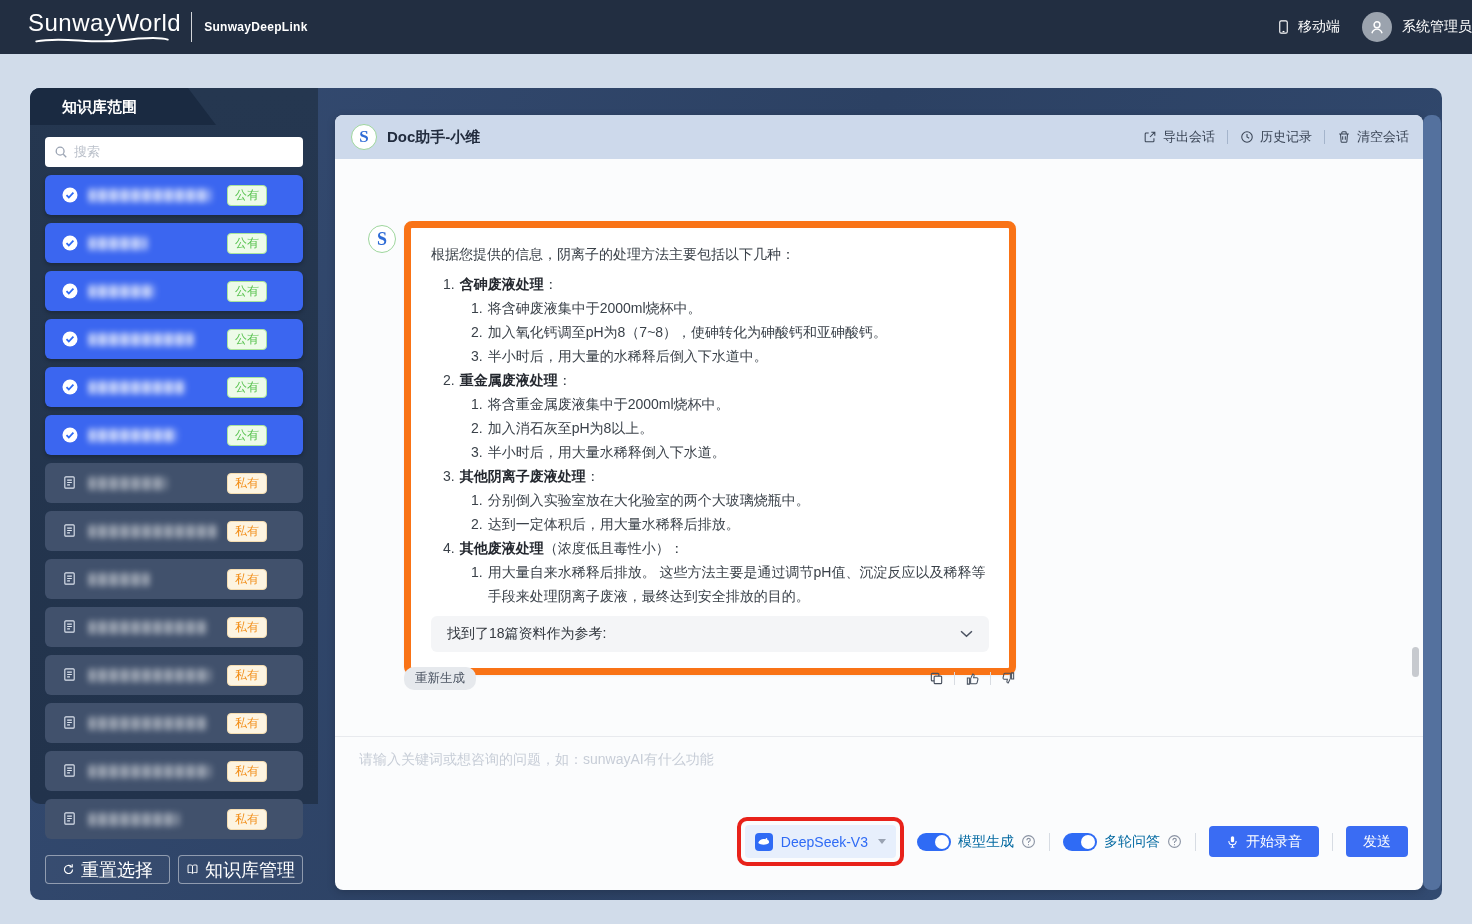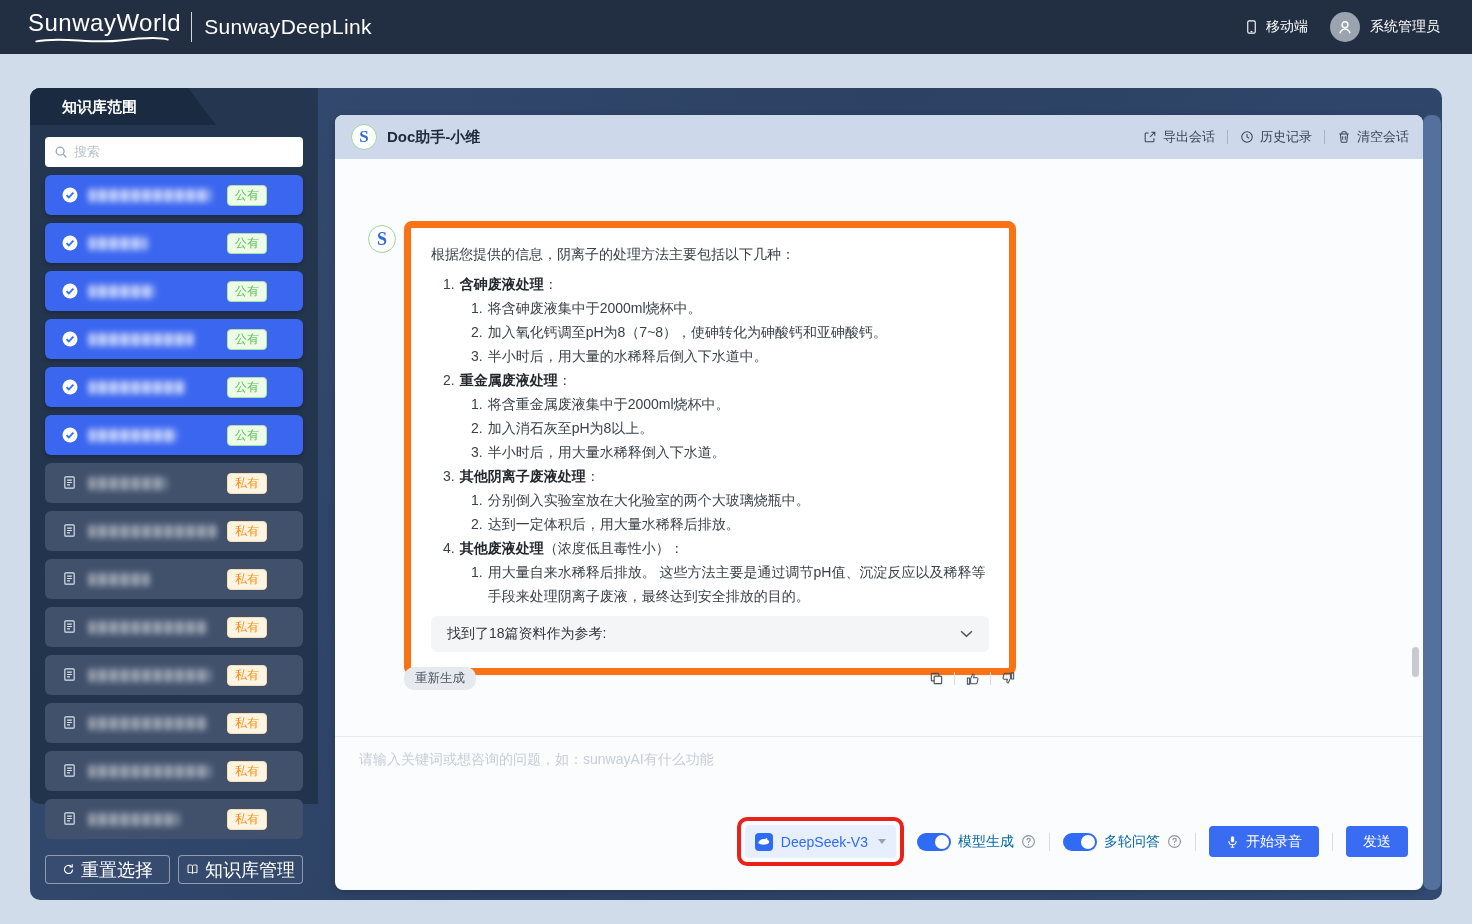--- a/index.html
+++ b/index.html
@@ -5,22 +5,22 @@
   *{margin:0;padding:0;box-sizing:border-box}
   html,body{width:1472px;height:924px;overflow:hidden;font-family:"Liberation Sans","DejaVu Sans",sans-serif;background:#d1dcea}
   svg{display:block}
 
   
   .topbar{position:absolute;left:0;top:0;width:1472px;height:54px;background:#222e41;display:flex;align-items:center;color:#fff}
   .logo-wrap{display:flex;align-items:center;margin-left:28px}
   .logo{font-size:24px;letter-spacing:.5px;color:#fff;position:relative;padding-bottom:8px}
   .logo-wave{position:absolute;left:0;bottom:0;width:148px}
   .logo-div{width:1px;height:30px;background:rgba(255,255,255,.8);margin:0 12px 0 10px}
-  .product{font-size:21px;font-weight:normal;letter-spacing:.3px}
-  .top-right{margin-left:auto;display:flex;align-items:center;margin-right:32px;gap:10px}
+  .product{font-size:12px;font-weight:bold;letter-spacing:.3px}
+  .top-right{margin-left:auto;display:flex;align-items:center;margin-right:0;gap:10px}
   .mobile-link{display:flex;align-items:center;gap:7px;font-size:14px;cursor:pointer}
   .avatar-circle{width:30px;height:30px;border-radius:50%;background:#9ba3ae;display:flex;align-items:center;justify-content:center;margin-left:12px}
   .admin-label{font-size:14px}
 
   
   .stage{position:absolute;left:0;top:54px;width:1472px;height:870px;background:#d1dcea}
   .container{position:absolute;left:30px;top:34px;width:1412px;height:812px;border-radius:10px;
     background:linear-gradient(115deg,#354c73 0%,#2c4163 48%,#324a70 100%)}
 
   

